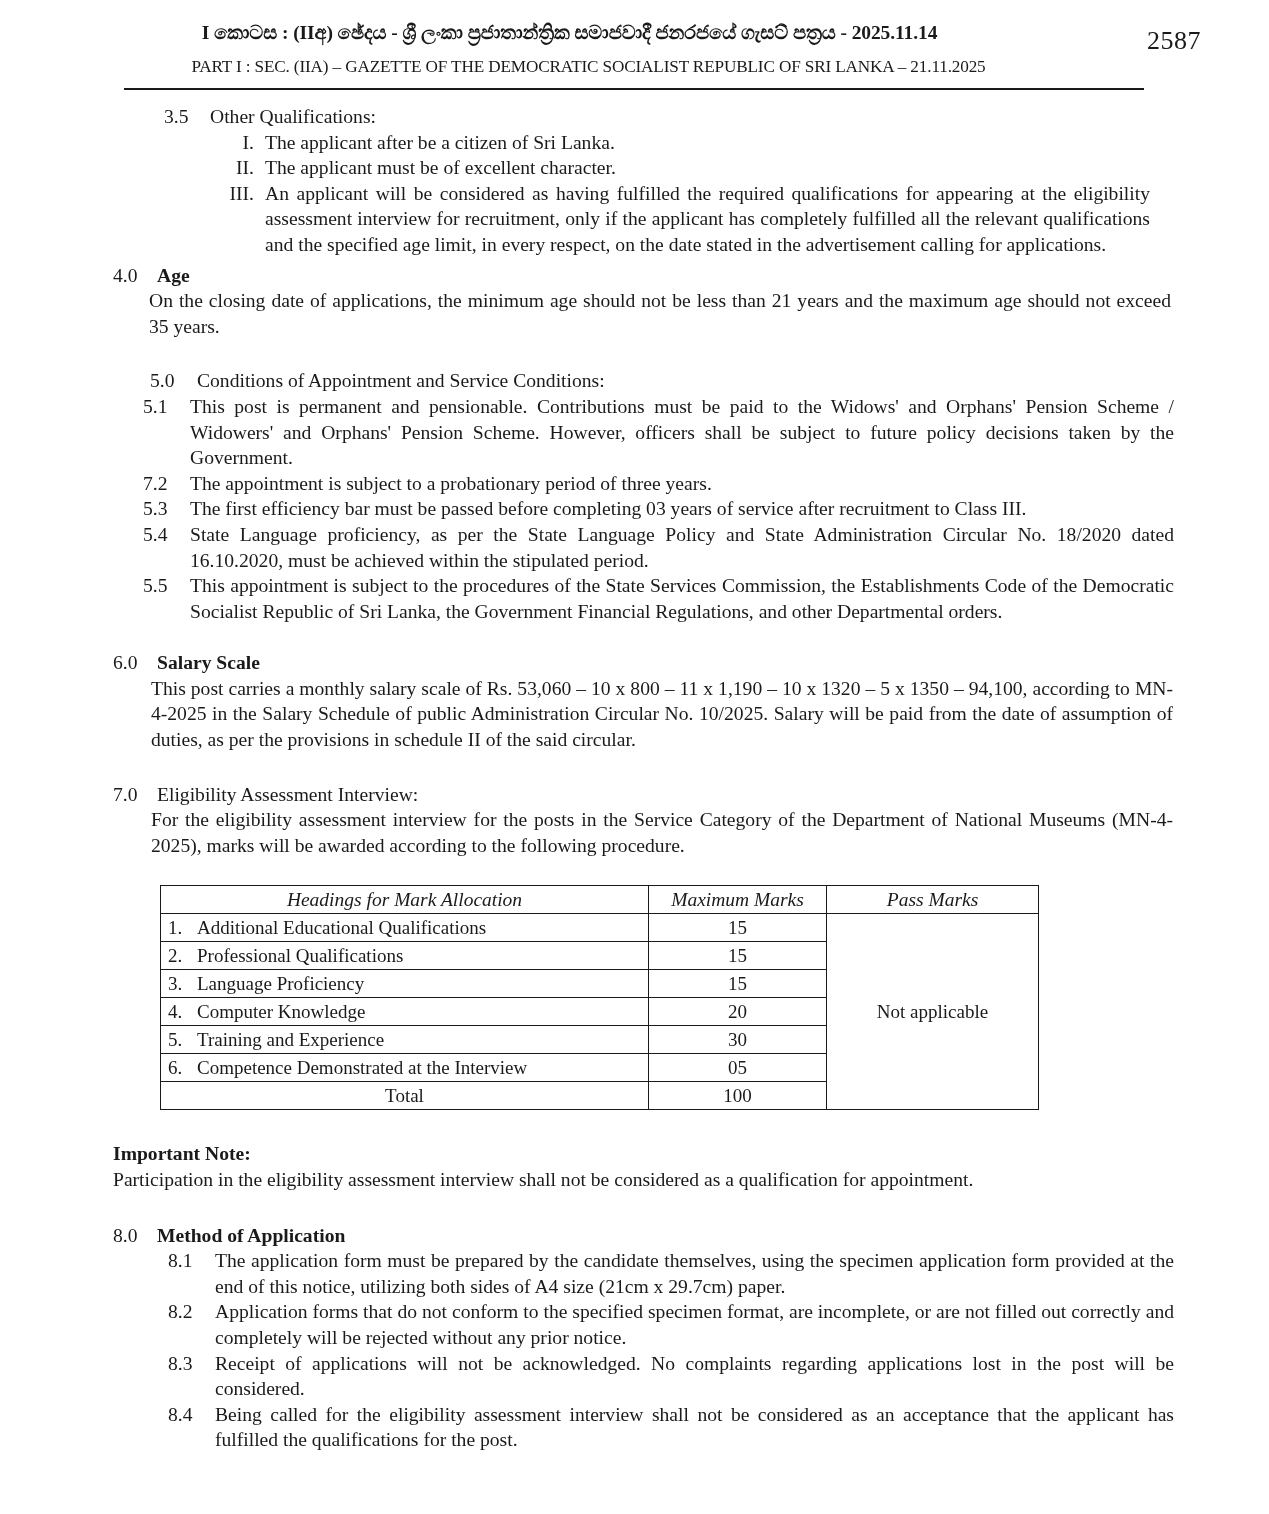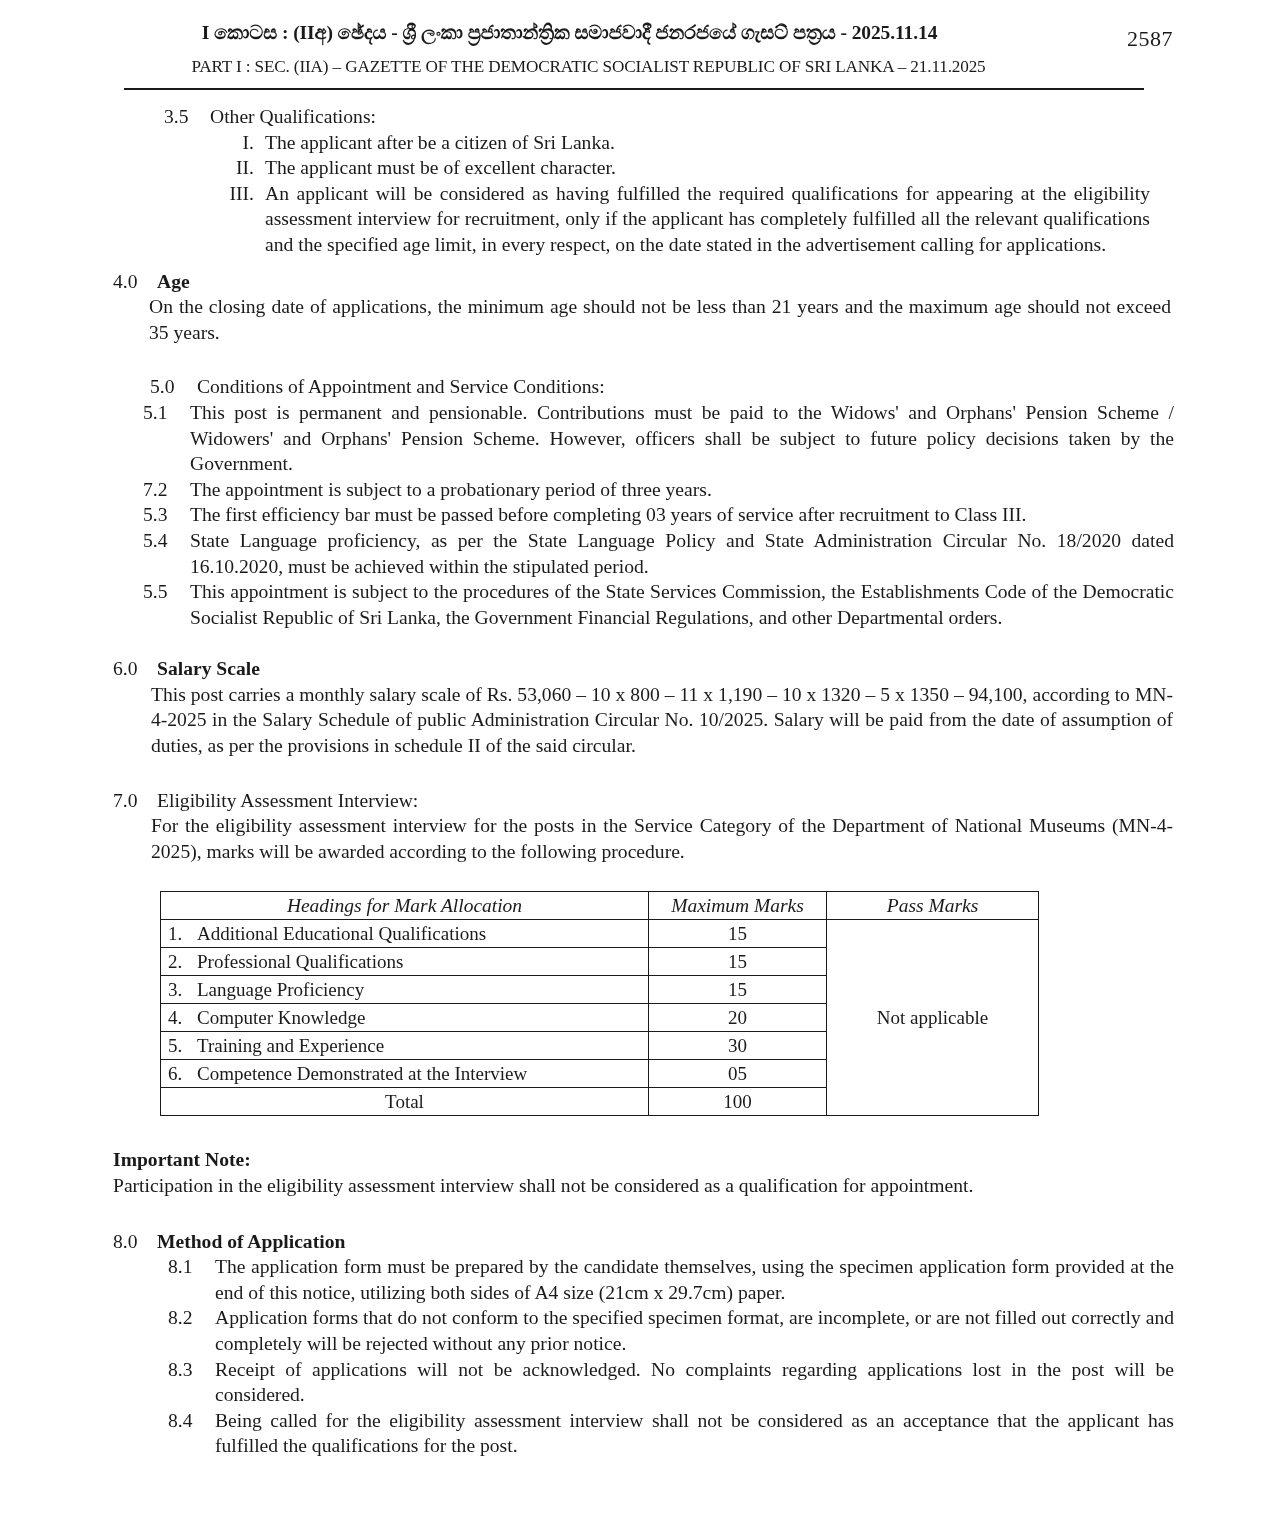--- a/index.html
+++ b/index.html
@@ -41,23 +41,23 @@
     text-align: center;
     font-family: "Liberation Serif", "DejaVu Serif", serif;
     font-size: 19.5px;
     font-weight: bold;
     letter-spacing: -0.1px;
     white-space: nowrap;
     padding-right: 130px;
   }
   .mast-pageno {
     position: absolute;
-    right: 96px;
+    right: 68px;
     top: 4px;
-    font-size: 22px;
+    font-size: 26px;
     letter-spacing: 0.5px;
   }
   .mast-english {
     text-align: center;
     font-size: 17.2px;
     letter-spacing: -0.15px;
     white-space: nowrap;
     padding-right: 92px;
     margin-top: 1px;
   }
@@ -118,21 +118,21 @@
     margin-left: 46px;
     width: 940px;
   }
   .roman-list .row { margin-top: 0px; }
   .roman-list .num { width: 44px; text-align: right; padding-right: 11px; }
 
   
   .lvl-40 {
     margin-left: 113px;
     width: 1060px;
-    margin-top: 11px;
+    margin-top: 5px;
   }
   .lvl-40 .num { width: 44px; }
   .para-40 {
     margin-left: 36px;
     width: 1022px;
     margin-top: 0px;
   }
 
   
   .lvl-50 {

